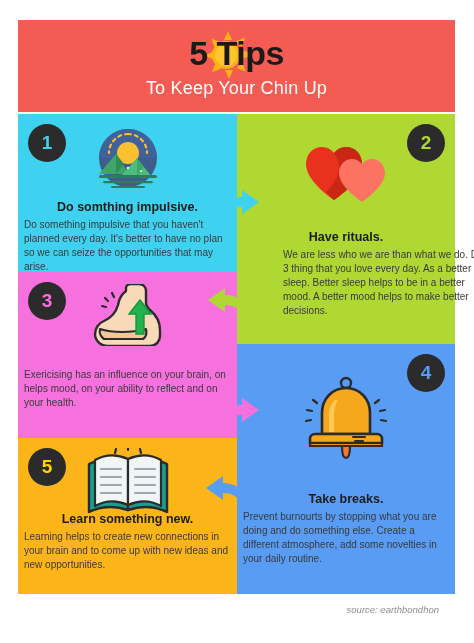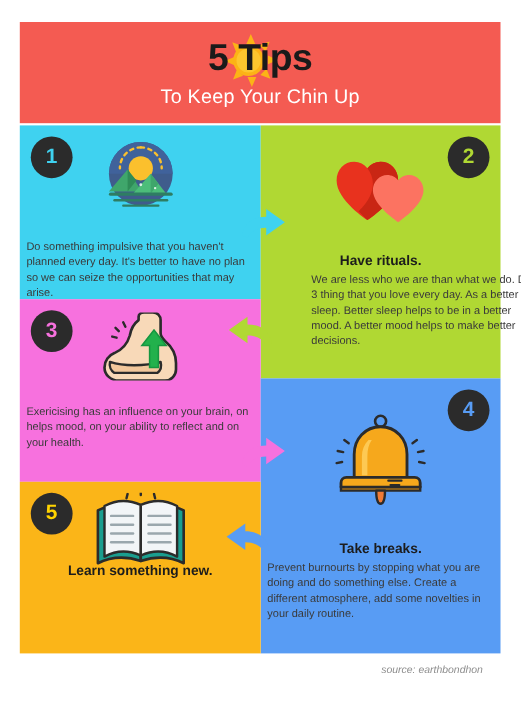--- a/index.html
+++ b/index.html
@@ -196,20 +196,21 @@
         <path d="M25 26l8 10-8 10z" fill="#2f8c57"></path>
         <path d="M30 48l16-18 14 18z" fill="#4cbd7a"></path>
         <path d="M46 30l7 9-7 9z" fill="#3fa66b"></path>
         <circle cx="37" cy="40" r="1.3" fill="#d9f2e2"></circle>
         <circle cx="50" cy="43" r="1.1" fill="#d9f2e2"></circle>
         <rect x="8" y="47" width="58" height="3" rx="1.5" fill="#2e7d63"></rect>
         <rect x="12" y="53" width="50" height="2.2" rx="1.1" fill="#2e7d63"></rect>
         <rect x="20" y="58" width="34" height="2" rx="1" fill="#2e7d63"></rect>
       </svg>
     </div>
+    <div class="ptitle">Do somthing impulsive.</div>
     <div class="pbody">Do something impulsive that you haven't planned every day. It's better to have no plan so we can seize the opportunities that may arise.</div>
   </div>
 
   <div class="panel p2">
     <div class="badge badge-right b2">2</div>
     <div class="icon-holder">
       <svg width="92" height="62" viewBox="0 0 92 62">
         <path d="M34 58C34 58 6 40 6 22 6 12 13 5 22 5c5 0 9 2 12 6 3-4 7-6 12-6 9 0 16 7 16 17 0 18-28 36-28 36z" fill="#e8321e"></path>
         <path d="M46 5c-5 0-9 2-12 6 3 4 5 9 5 14 0 14-13 25-13 25s8 8 8 8 28-18 28-36c0-10-7-17-16-17z" fill="#c92614"></path>
         <path d="M62 60C62 60 39 45 39 31c0-8 6-14 13-14 4 0 8 2 10 5 2-3 6-5 10-5 7 0 13 6 13 14 0 14-23 29-23 29z" fill="#fc7361"></path>
@@ -283,20 +284,21 @@
             <path d="M50 45h20"></path>
         </g>
         <g stroke="#2b2b2b" stroke-width="2.2" stroke-linecap="round">
           <path d="M30 5l1-4"></path>
             <path d="M43 2v-2"></path>
             <path d="M56 5l-1-4"></path>
         </g>
       </svg>
     </div>
     <div class="ptitle">Learn something new.</div>
+    <div class="pbody">Learning helps to create new connections in your brain and to come up with new ideas and new opportunities.</div>
   </div>
 
   <div class="arrow a1">
     <svg width="44" height="30" viewBox="0 0 44 30">
       <path d="M2 26c2-12 11-17 22-17v-7l17 12-17 12v-7c-8 0-14 3-17 9z" fill="#3fd2f0"></path>
     </svg>
   </div>
   <div class="arrow a2">
     <svg width="44" height="30" viewBox="0 0 44 30">
       <path d="M42 26c-2-12-11-17-22-17v-7L3 14l17 12v-7c8 0 14 3 17 9z" fill="#b0d833"></path>

